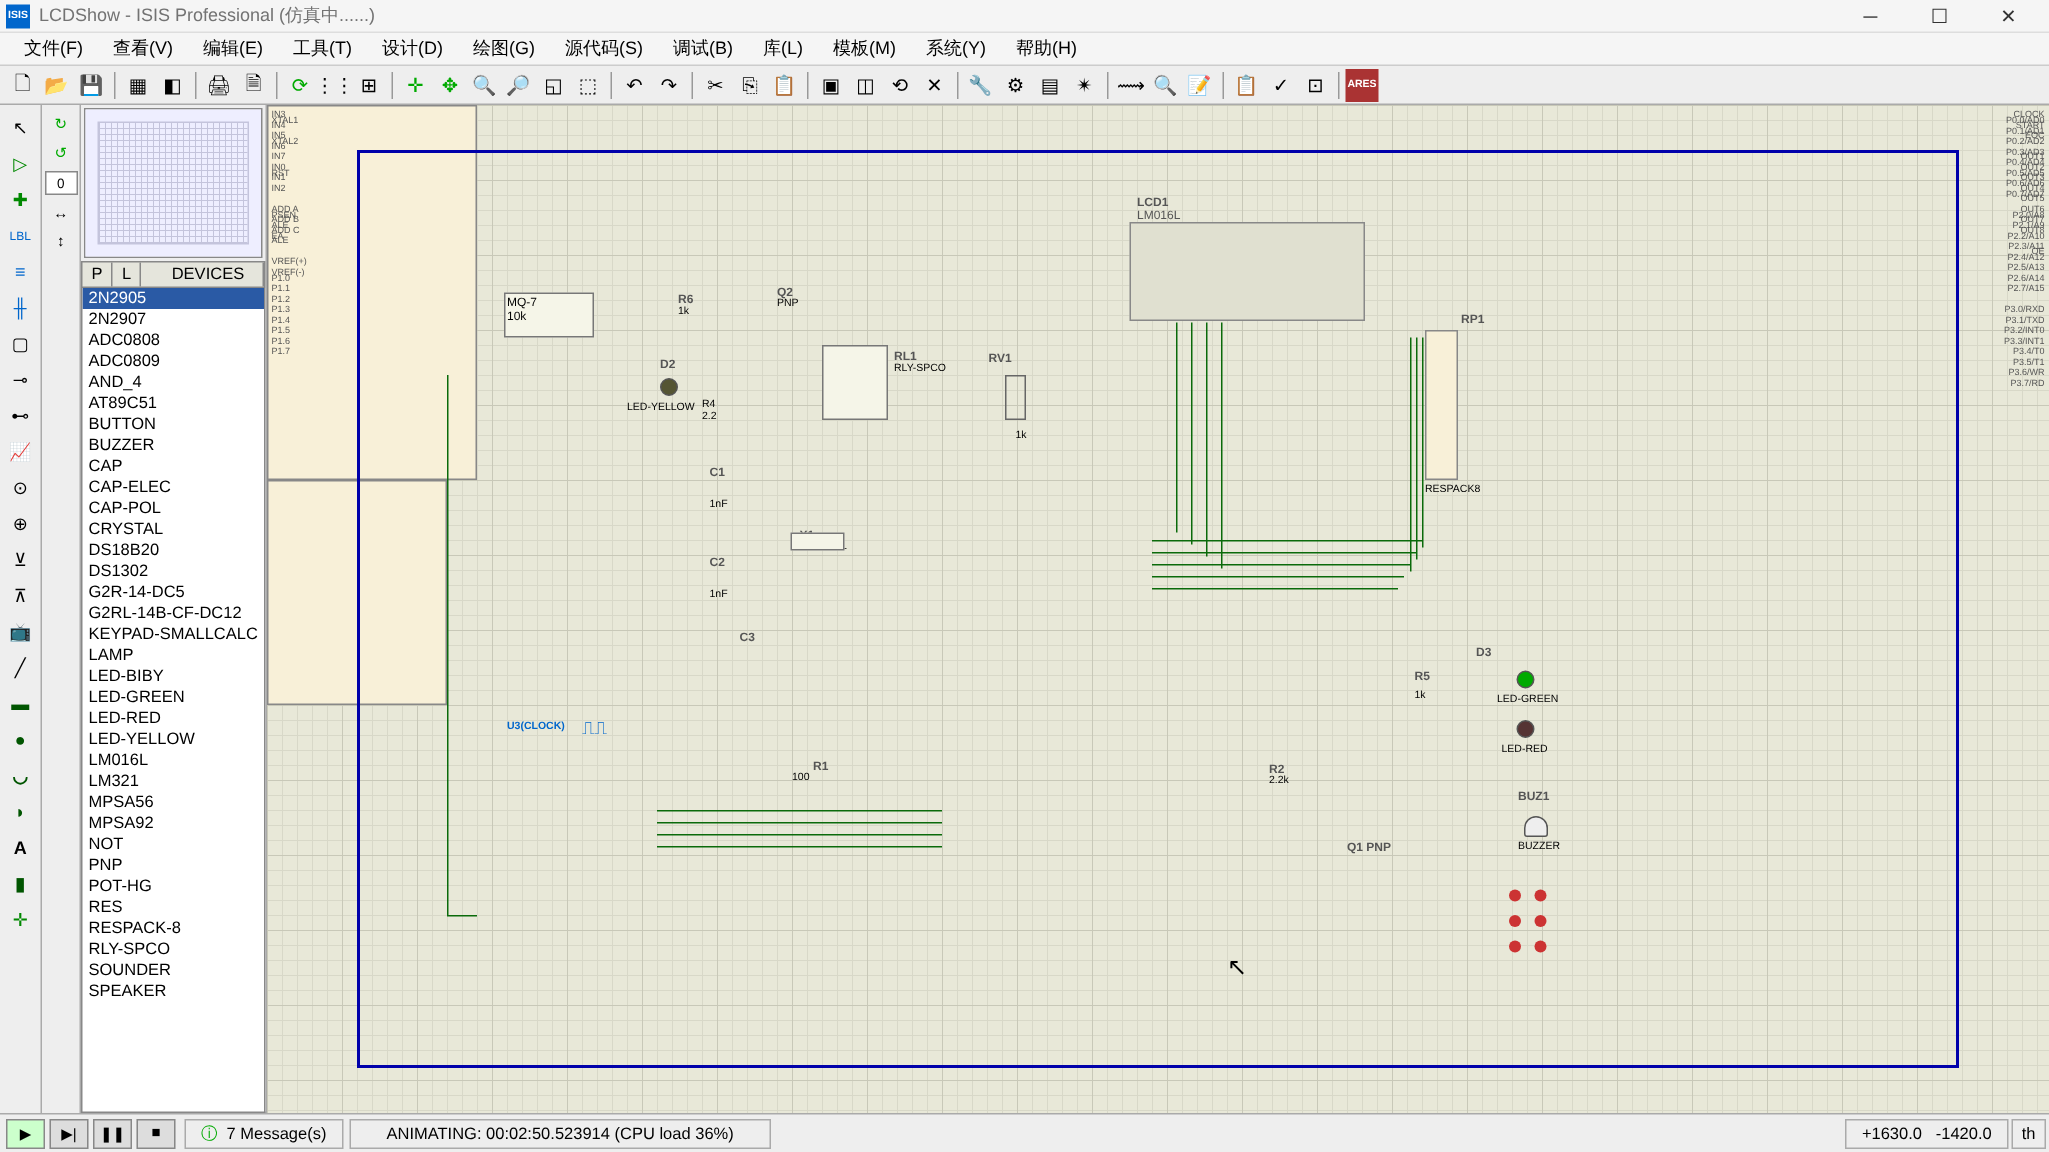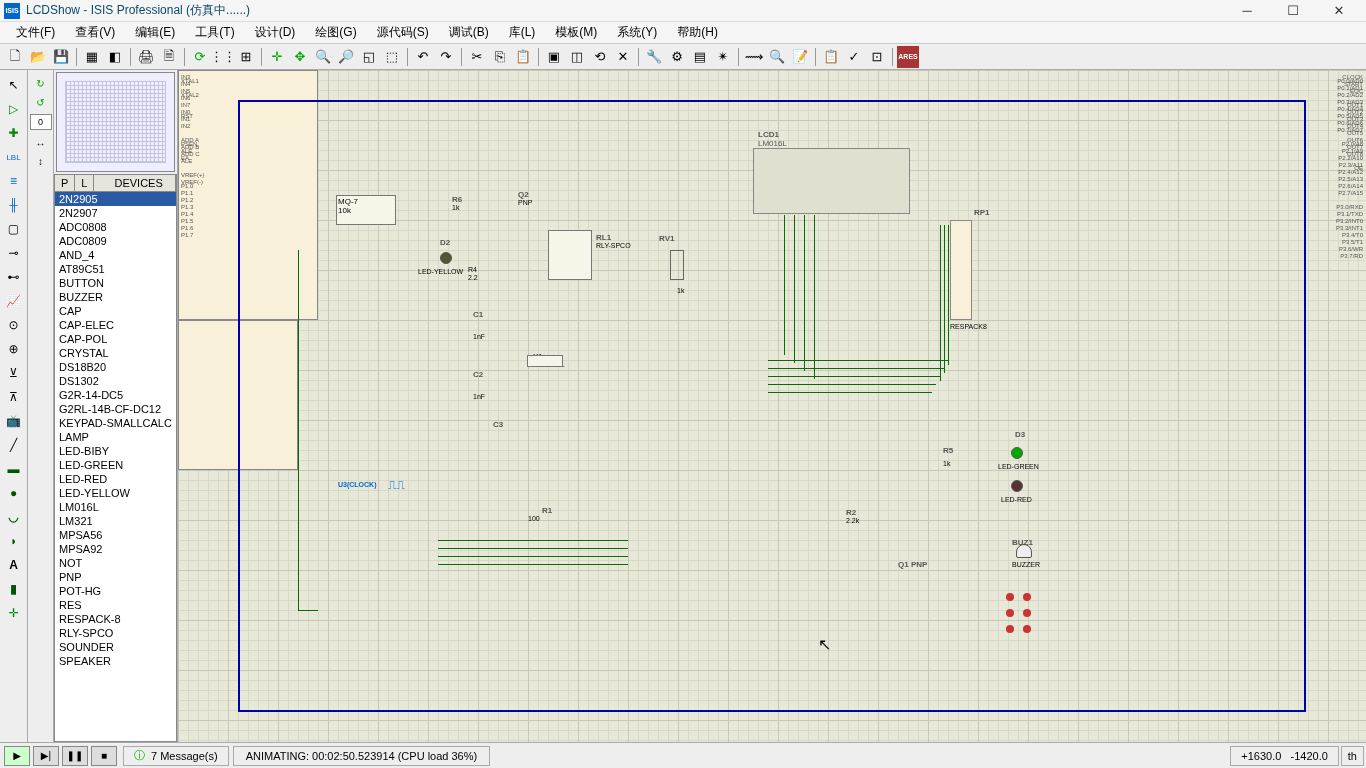--- a/index.html
+++ b/index.html
@@ -1,21 +1,21 @@
 <!DOCTYPE html>
 <html><head>
 <meta charset="utf-8">
 <style>
 * { box-sizing: border-box; margin: 0; padding: 0; font-family: "Microsoft YaHei", "Segoe UI", Tahoma, sans-serif; }
 body { width: 1366px; height: 768px; overflow: hidden; background: #f0f0f0; font-size: 11px; position: relative; }
 
 
 .titlebar { height: 22px; background: #f5f5f5; display: flex; align-items: center; padding: 0 4px; border-bottom: 1px solid #ddd; }
 .titlebar .app-icon { width: 16px; height: 16px; background: #0066cc; color: #fff; font-size: 7px; font-weight: bold; display: flex; align-items: center; justify-content: center; margin-right: 6px; }
-.titlebar .title { font-size: 12px; color: #0c4a6e; flex: 1; }
+.titlebar .title { font-size: 12px; color: #737373; flex: 1; }
 .titlebar .win-btns { display: flex; }
 .titlebar .win-btn { width: 46px; height: 22px; display: flex; align-items: center; justify-content: center; font-size: 13px; color: #333; cursor: pointer; }
 
 
 .menubar { height: 22px; background: #f5f5f5; display: flex; align-items: center; padding: 0 6px; border-bottom: 1px solid #ccc; }
 .menubar .menu { padding: 2px 10px; font-size: 12px; cursor: pointer; }
 
 
 .toolbar { height: 26px; background: #eee; border-bottom: 1px solid #aaa; display: flex; align-items: center; padding: 0 4px; gap: 1px; }
 .toolbar .tb-btn { width: 22px; height: 22px; display: flex; align-items: center; justify-content: center; font-size: 13px; cursor: pointer; border: 1px solid transparent; }
@@ -74,21 +74,21 @@
 .relay { position: absolute; width: 44px; height: 50px; border: 1px solid #777; background: #f5f5e8; }
 
 .respack { position: absolute; width: 22px; height: 100px; background: #f8f0d8; border: 1px solid #888; }
 
 
 .statusbar { height: 26px; background: #eee; border-top: 1px solid #aaa; display: flex; align-items: center; font-size: 11px; }
 .play-btns { display: flex; gap: 3px; padding: 0 4px; }
 .play-btn { width: 26px; height: 20px; border: 1px solid #888; background: #ddd; display: flex; align-items: center; justify-content: center; cursor: pointer; font-size: 10px; }
 .play-btn.active { background: #cfc; }
 .status-msg { padding: 0 10px; border: 1px solid #aaa; margin: 0 2px; height: 20px; display: flex; align-items: center; }
-.status-anim { flex: 0 0 auto; padding: 0 12px; }
+.status-anim { flex: 0 0 auto; padding: 0 24px; }
 .status-coords { margin-left: auto; padding: 0 10px; border: 1px solid #aaa; height: 20px; display: flex; align-items: center; margin-right: 2px; }
 .status-last { padding: 0 6px; border: 1px solid #aaa; height: 20px; display:flex; align-items:center; margin-right:2px; }
 
 .pinrow { display:flex; flex-direction:column; position:absolute; font-size:6px; color:#555; line-height:7px; }
 .pinrow.right { text-align:right; }
 </style>
 </head>
 <body>
 
 <div class="titlebar">
@@ -312,32 +312,32 @@
 
       <span class="chip-label" style="position:absolute;left:364px;top:436px">R1</span>
       <span style="position:absolute;left:350px;top:445px;font-size:7px">100</span>
 
       <span class="chip-label" style="position:absolute;left:668px;top:438px">R2</span>
       <span style="position:absolute;left:668px;top:447px;font-size:7px">2.2k</span>
       <span class="chip-label" style="position:absolute;left:720px;top:490px">Q1 PNP</span>
 
       <span class="chip-label" style="position:absolute;left:765px;top:376px">R5</span>
       <span style="position:absolute;left:765px;top:390px;font-size:7px">1k</span>
-      <span class="chip-label" style="position:absolute;left:837px;top:360px">D3</span>
+      <span class="chip-label" style="position:absolute;left:806px;top:360px">D3</span>
       <div style="position:absolute;left:833px;top:377px">
           <div class="led-circle" style="background:#0a0"></div>
         </div>
       <span style="position:absolute;left:820px;top:393px;font-size:7px">LED-GREEN</span>
       <div style="position:absolute;left:833px;top:410px">
           <div class="led-circle" style="background:#533"></div>
         </div>
       <span style="position:absolute;left:823px;top:426px;font-size:7px">LED-RED</span>
 
       <div class="buzzer" style="left:838px;top:474px"></div>
-      <span class="chip-label" style="position:absolute;left:834px;top:468px">BUZ1</span>
+      <span class="chip-label" style="position:absolute;left:834px;top:456px">BUZ1</span>
       <span style="position:absolute;left:834px;top:491px;font-size:7px">BUZZER</span>
 
       <div style="position:absolute;left:825px;top:520px;width:70px;height:60px">
         <div style="width:8px;height:8px;border-radius:50%;background:#c33;margin:3px;display:inline-block"></div>
         <div style="width:8px;height:8px;border-radius:50%;background:#c33;margin:3px;display:inline-block"></div><br>
         <div style="width:8px;height:8px;border-radius:50%;background:#c33;margin:3px;display:inline-block"></div>
         <div style="width:8px;height:8px;border-radius:50%;background:#c33;margin:3px;display:inline-block"></div><br>
         <div style="width:8px;height:8px;border-radius:50%;background:#c33;margin:3px;display:inline-block"></div>
         <div style="width:8px;height:8px;border-radius:50%;background:#c33;margin:3px;display:inline-block"></div>
       </div>

